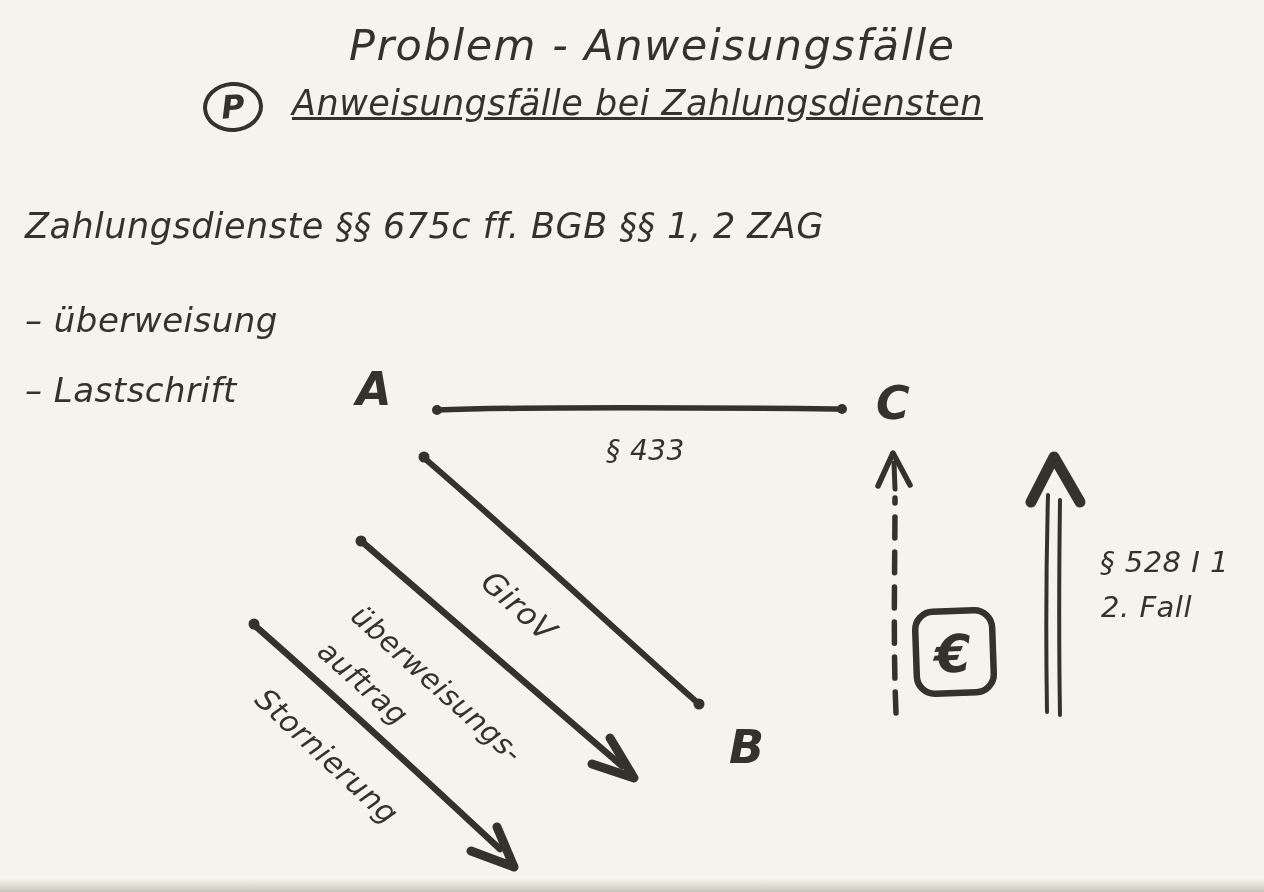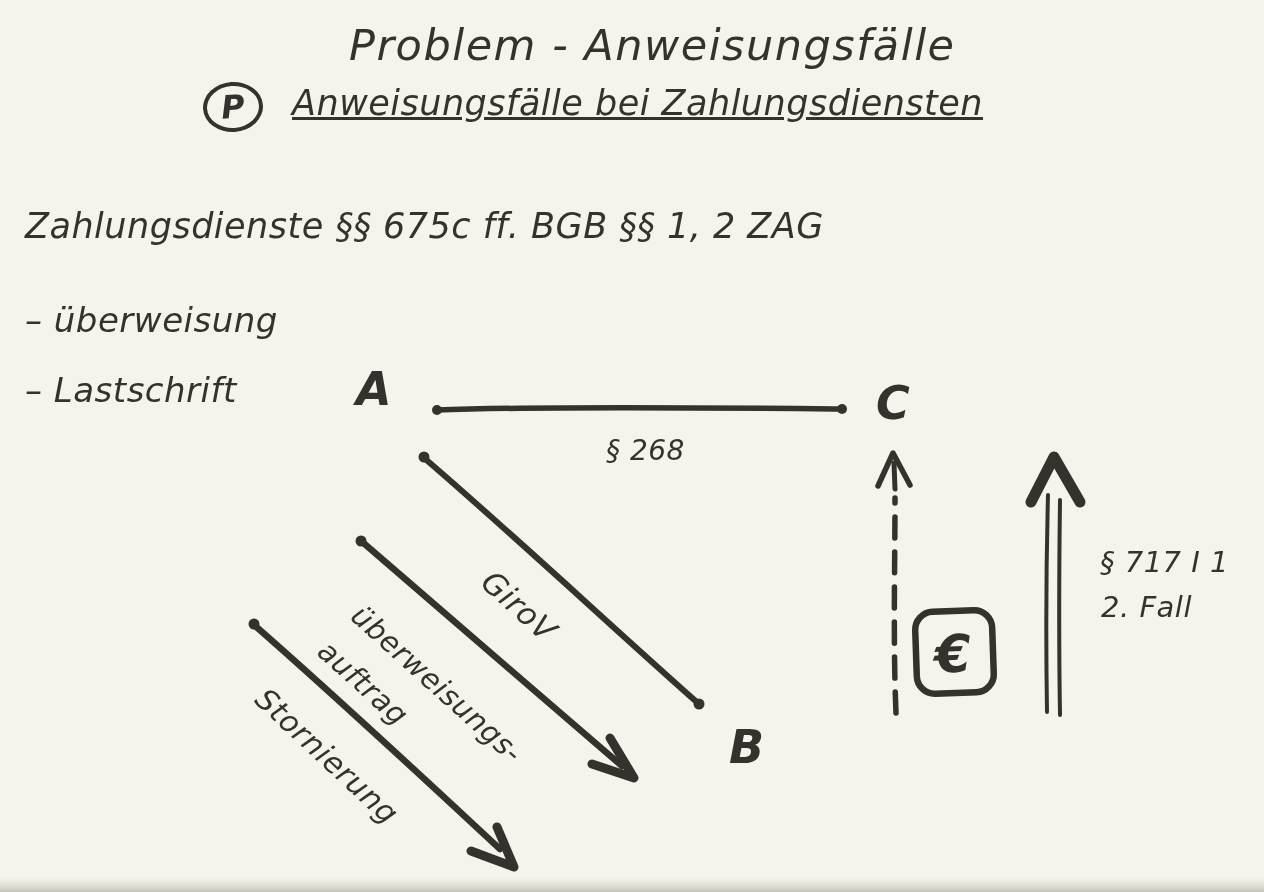--- a/index.html
+++ b/index.html
@@ -91,25 +91,25 @@
 
     <path d="M1048 495 C 1046 570, 1046 650, 1047 712" stroke-width="4"></path>
     <path d="M1060 500 C 1059 575, 1059 655, 1060 715" stroke-width="4"></path>
     <path d="M1031 502 L1054 457 L1080 502" stroke-width="11"></path>
   </svg>
 
   <div class="hw node" style="left:356px;top:362px;">A</div>
   <div class="hw node" style="left:876px;top:376px;">C</div>
   <div class="hw node" style="left:729px;top:720px;">B</div>
 
-  <div class="hw edge-label" style="left:606px;top:434px;">§ 268</div>
+  <div class="hw edge-label" style="left:606px;top:434px;">§ 433</div>
   <div class="hw edge-label rot" style="left:519px;top:606px;font-size:31px;">GiroV</div>
   <div class="hw edge-label rot" style="left:437px;top:684px;font-size:29px;">überweisungs-</div>
   <div class="hw edge-label rot" style="left:363px;top:683px;font-size:29px;">auftrag</div>
   <div class="hw edge-label rot43" style="left:327px;top:756px;font-size:30px;">Stornierung</div>
 
   <div class="hw euro" style="left:953px;top:654px;">€</div>
 
-  <div class="hw edge-label" style="left:1100px;top:545px;font-size:29px;">§ 717 I 1</div>
+  <div class="hw edge-label" style="left:1100px;top:545px;font-size:29px;">§ 528 I 1</div>
   <div class="hw edge-label" style="left:1101px;top:590px;font-size:29px;text-align:right;">2. Fall</div>
 
   <div class="paper-edge"></div>
 </div>
 
 </body></html>

